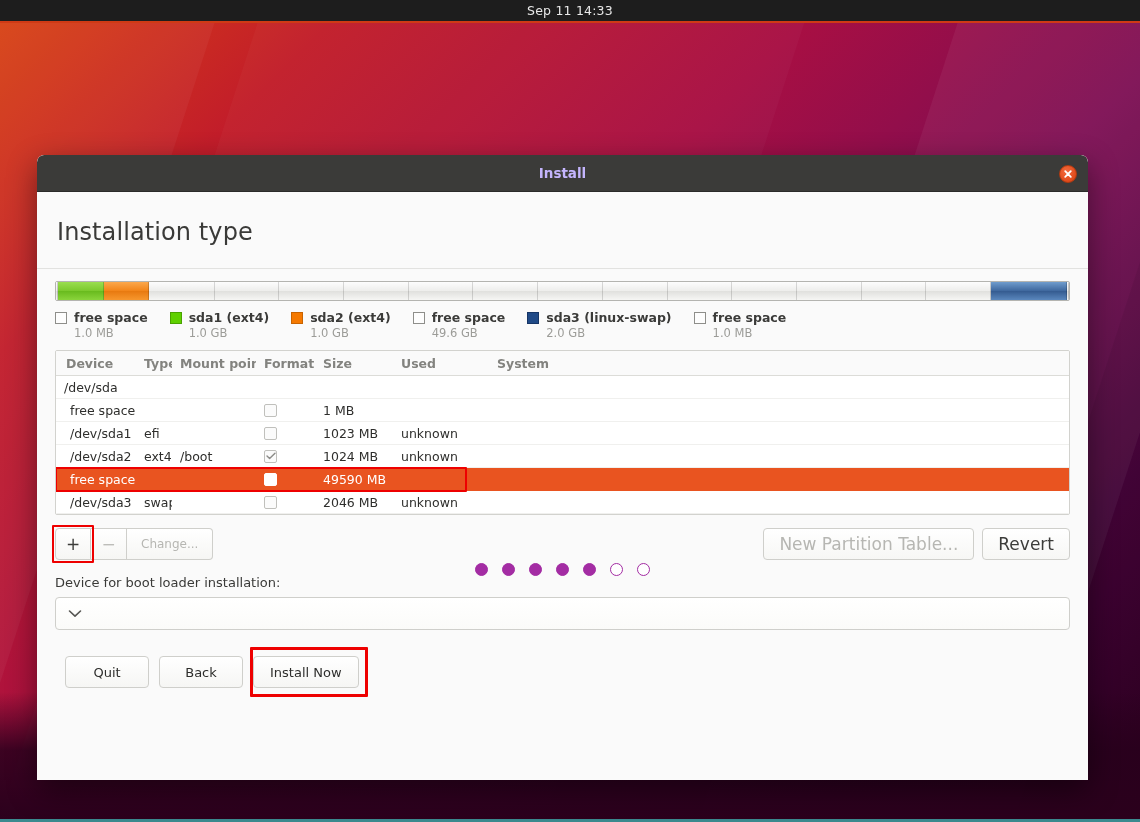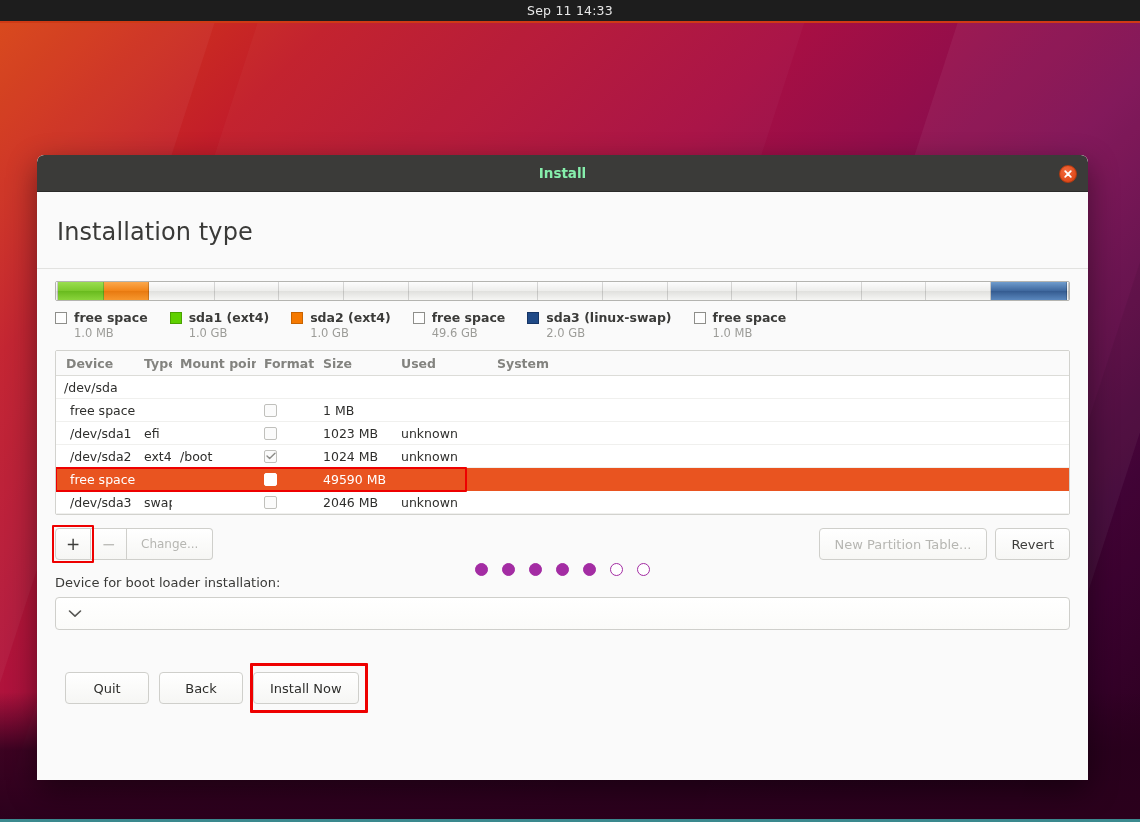--- a/index.html
+++ b/index.html
@@ -64,21 +64,21 @@
     background: #fafafa;
   }
   #titlebar {
     height: 37px; background: #3b3b39;
     border-radius: 7px 7px 0 0;
     display: flex; align-items: center; justify-content: center;
     position: relative;
     border-bottom: 1px solid #2b2b2a;
   }
   #title-text {
-    color: #86efac; font-size: 13.5px; font-weight: bold;
+    color: #c4b5fd; font-size: 13.5px; font-weight: bold;
     font-family: "DejaVu Sans", sans-serif;
   }
   #close-button {
     position: absolute; right: 11px; top: 10px;
     width: 18px; height: 18px; border-radius: 50%;
     background: radial-gradient(circle at 40% 35%, #f46b3e, #e04a1b 70%, #c03c12 100%);
     border: 1px solid #b33a10;
     display: flex; align-items: center; justify-content: center;
     cursor: pointer;
   }
@@ -222,21 +222,21 @@
     display: flex; align-items: center;
     font-size: 12px; color: #b6b6b2;
     font-family: "DejaVu Sans", sans-serif;
     cursor: default;
   }
   .rbtn {
     height: 32px; padding: 0 15px; margin-left: 8px;
     background: linear-gradient(to bottom,#ffffff,#f7f7f5);
     border: 1px solid #cfcfcb; border-radius: 4px;
     display: flex; align-items: center;
-    font-size: 13px; color: #3c3c3a;
+    font-size: 17px; color: #3c3c3a;
     font-family: "DejaVu Sans", sans-serif;
     cursor: pointer;
   }
   .rbtn.disabled { color: #b6b6b2; cursor: default; }
 
   
   #bootloader-label {
     margin-top: 15px; font-size: 13px; color: #3a3a38;
     font-family: "DejaVu Sans", sans-serif;
   }
@@ -278,21 +278,21 @@
   }
   .h-tl { left: -3px; top: -3px; }
   .h-tm { left: 50%; margin-left: -2px; top: -3px; }
   .h-tr { right: -3px; top: -3px; }
   .h-ml { left: -3px; top: 50%; margin-top: -2px; }
   .h-mr { right: -3px; top: 50%; margin-top: -2px; }
   .h-bl { left: -3px; bottom: -3px; }
   .h-bm { left: 50%; margin-left: -2px; bottom: -3px; }
   .h-br { right: -3px; bottom: -3px; }
 
-  #nav-buttons { display: flex; align-items: center; margin-top: 24px; position: relative; }
+  #nav-buttons { display: flex; align-items: center; margin-top: 8px; position: relative; }
   .navbtn {
     height: 32px; min-width: 84px; padding: 0 16px; margin-left: 10px;
     background: linear-gradient(to bottom,#ffffff,#f6f6f4);
     border: 1px solid #cfcfcb; border-radius: 4px;
     display: flex; align-items: center; justify-content: center;
     font-size: 13px; color: #2e2e2c;
     font-family: "DejaVu Sans", sans-serif;
     cursor: pointer;
   }
 

